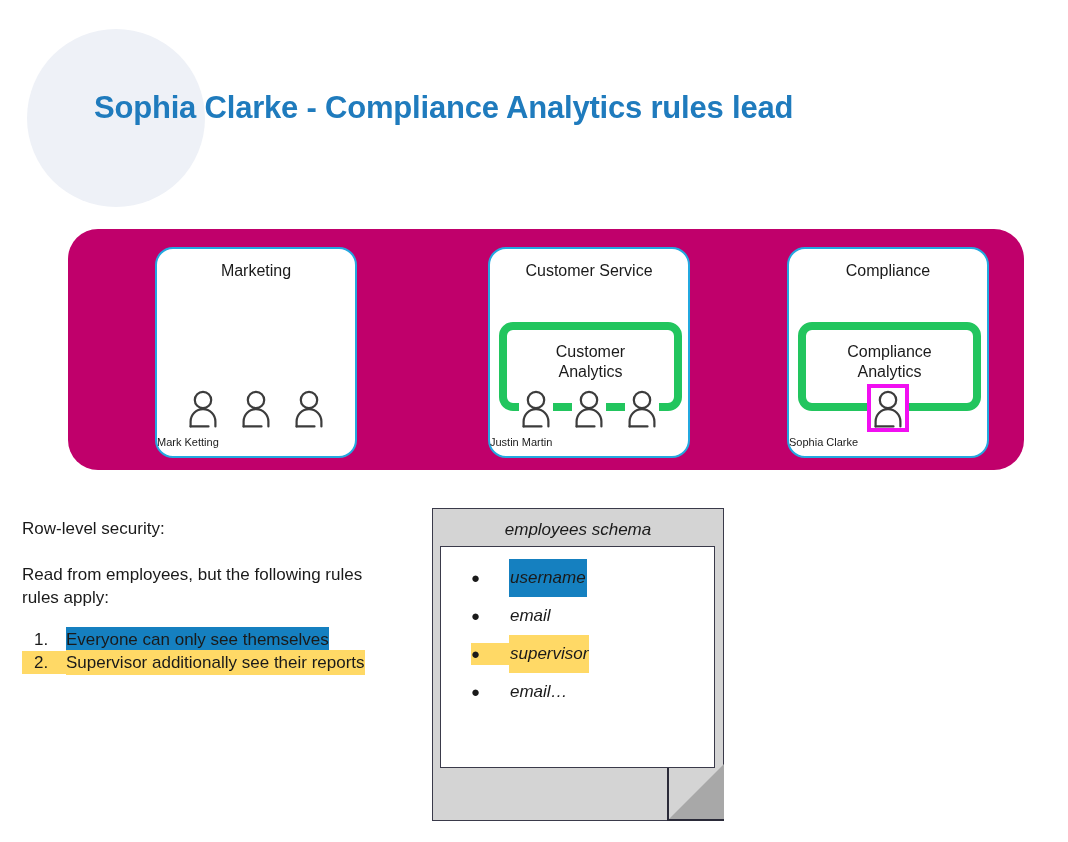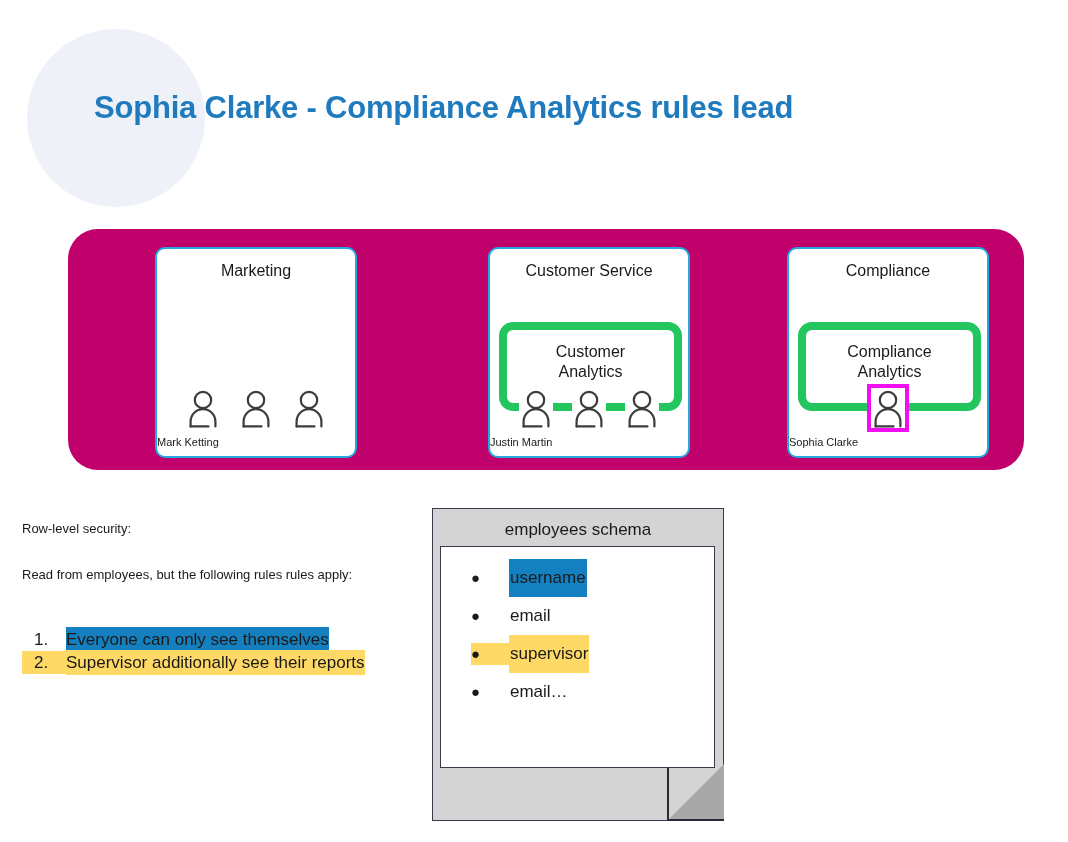--- a/index.html
+++ b/index.html
@@ -49,21 +49,21 @@
   }
 
   
   .dept-card {
     position: absolute;
     top: 247px;
     width: 202px;
     height: 211px;
     background: #ffffff;
     border: 2px solid #23a8e0;
-    border-radius: 10px;
+    border-radius: 18px;
     box-sizing: border-box;
   }
   #card-marketing { left: 155px; }
   #card-customer-service { left: 488px; }
   #card-compliance { left: 787px; }
 
   .dept-title {
     position: absolute;
     left: 0;
     right: 0;
@@ -139,21 +139,21 @@
     justify-content: center;
     margin-bottom: -4px;
   }
   .person-slot.masked {
     background: #ffffff;
   }
 
   
   .copy-line {
     position: absolute;
-    font-size: 13px;
+    font-size: 17px;
     line-height: 23px;
     color: #1a1a1a;
   }
   #copy-heading { left: 22px; top: 517px; }
   #copy-body { left: 22px; top: 563px; width: 360px; }
 
   .rules-list {
     position: absolute;
     left: 22px;
     top: 628px;
@@ -183,20 +183,21 @@
   .hl-blue  { background: #1580c0; }
   .hl-amber { background: #ffd966; }
 
   
   .doc {
     position: absolute;
     left: 432px;
     top: 508px;
     width: 292px;
     height: 313px;
+    font-style: italic;
   }
   .doc-body {
     position: absolute;
     inset: 0;
     background: #d4d4d4;
     border: 1px solid #3a3a4a;
     box-sizing: border-box;
     clip-path: polygon(0 0, 100% 0, 100% 82%, 81% 100%, 0 100%);
   }
   .doc-fold {

